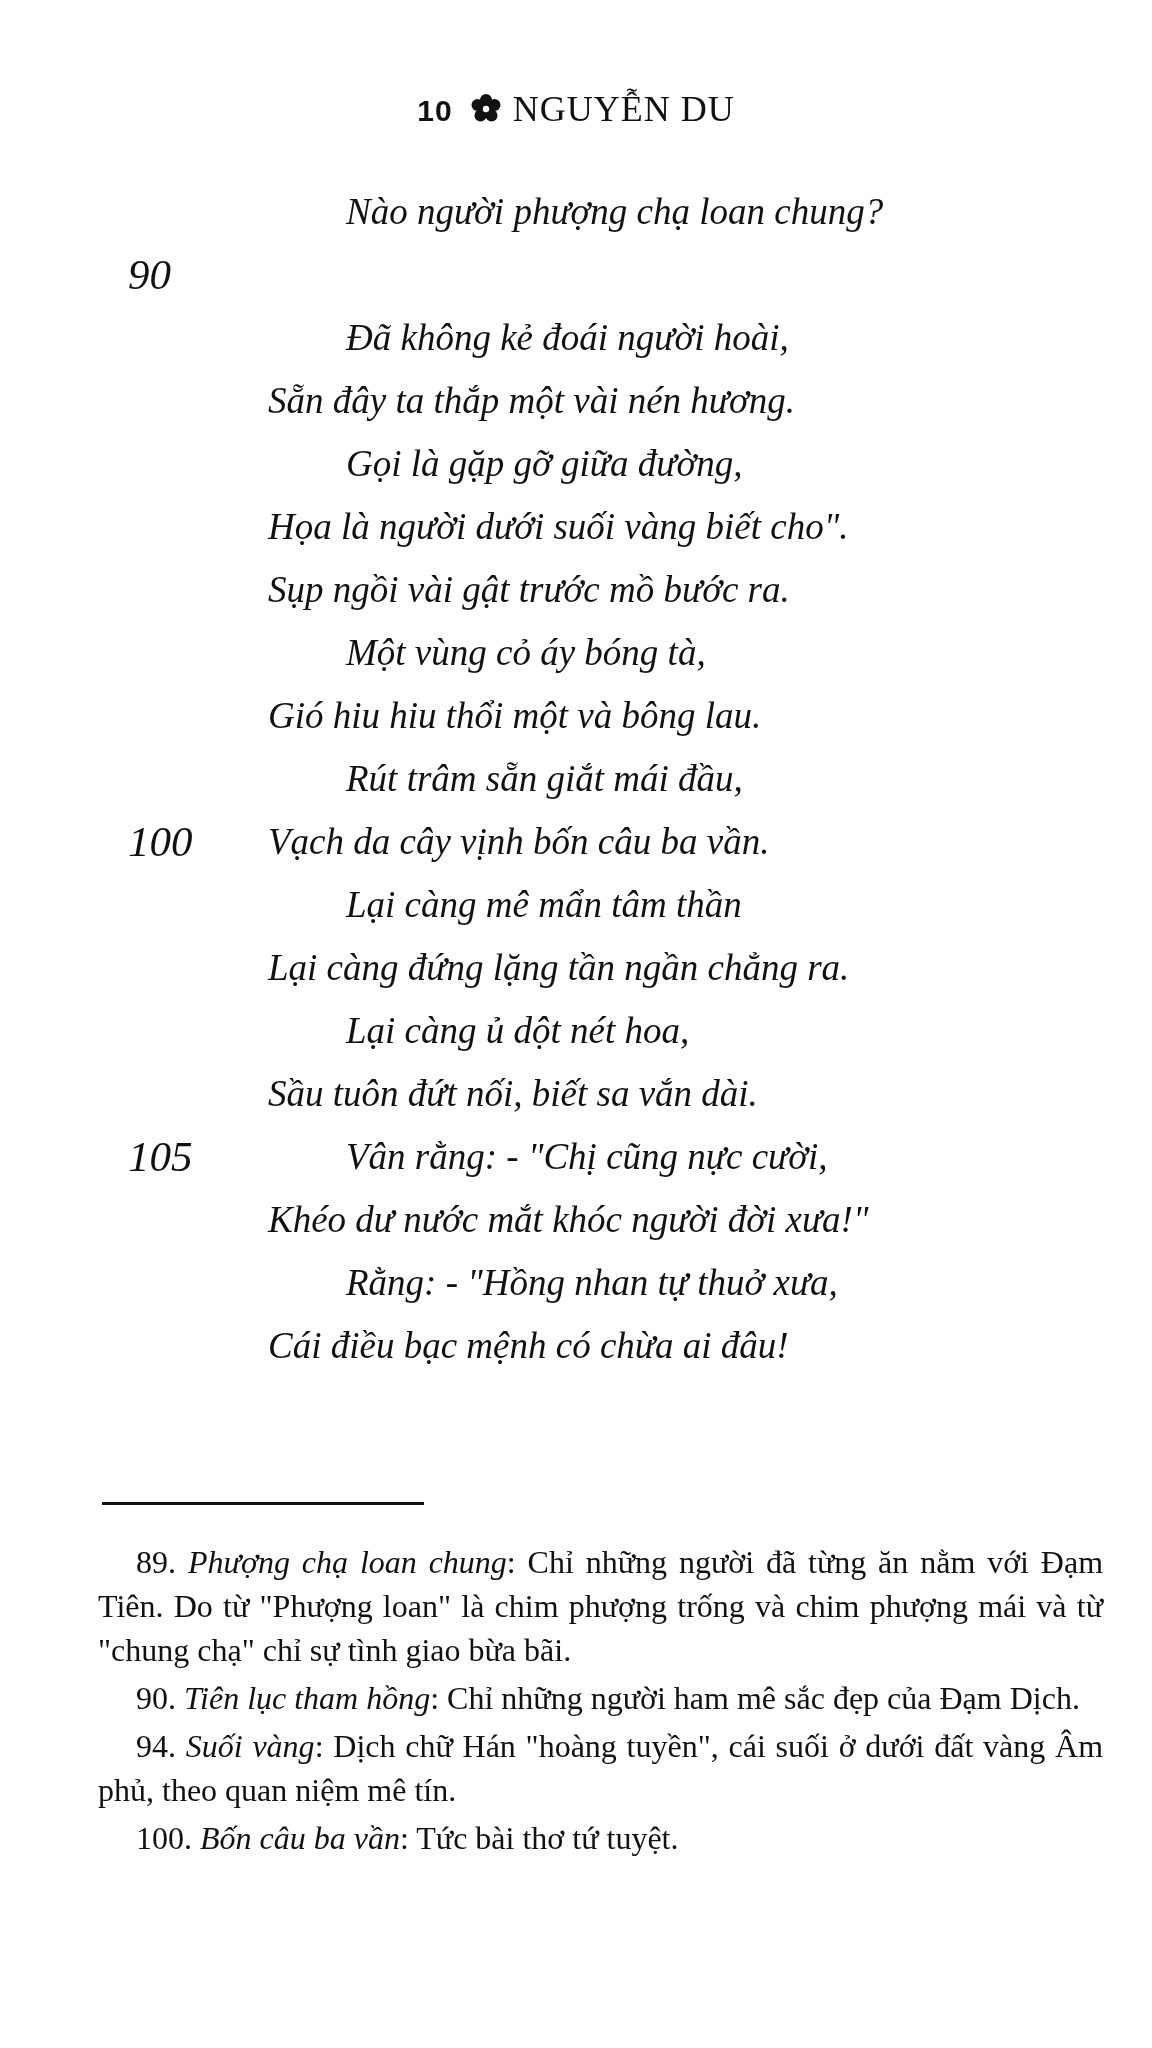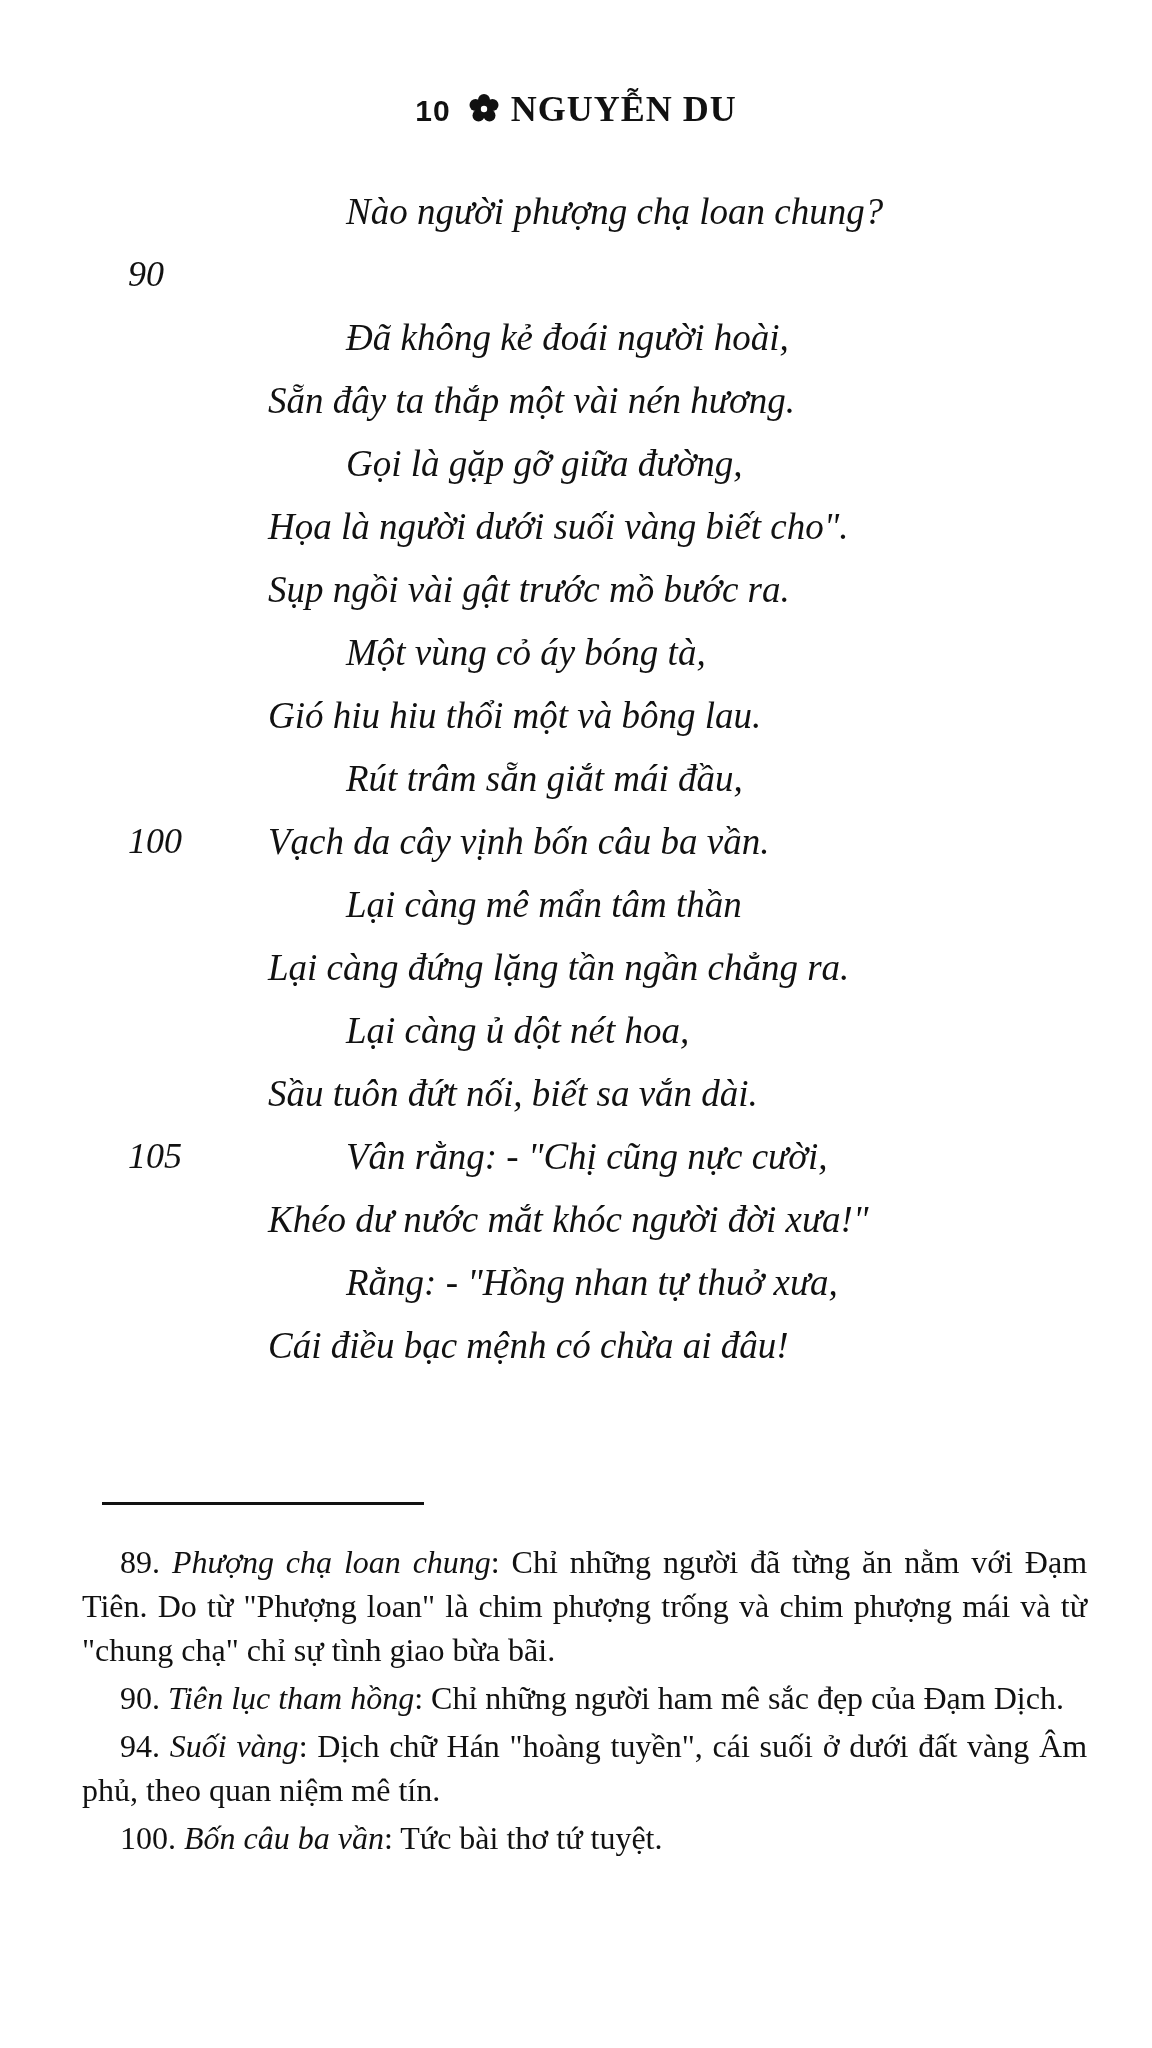--- a/index.html
+++ b/index.html
@@ -7,39 +7,39 @@
     width: 1152px; height: 2048px; position: relative; overflow: hidden;
     color: #111111;
     font-family: "Liberation Serif", "DejaVu Serif", serif;
   }
   .header {
     position: absolute; top: 88px; left: 0; width: 1152px;
     text-align: center; font-size: 34px; letter-spacing: 1px;
   }
   .header .pgnum { font-family: Liberation Sans, sans-serif; font-weight: bold; font-size: 30px; margin-right: 18px; }
   .header .orn { display: inline-block; width: 30px; height: 30px; vertical-align: -3px; margin-right: 12px; }
-  .header .author { font-size: 36px; font-weight: bold; }
+  .header .author { font-size: 36px; }
 
   .poem { position: absolute; top: 180px; left: 0; width: 1152px; }
   .line {
     position: relative; height: 63px; line-height: 63px;
     font-style: italic; font-size: 37px; white-space: nowrap;
   }
   .line .num {
-    position: absolute; left: 128px; top: 0; font-style: italic; font-size: 36px;
+    position: absolute; left: 128px; top: 0; font-style: italic; font-size: 43px;
   }
   .line .text { position: absolute; top: 0; }
   .line.six .text { left: 346px; }
   .line.eight .text { left: 268px; }
 
   .divider {
     position: absolute; top: 1502px; left: 102px; width: 322px; height: 3px; background: #111;
   }
   .notes {
-    position: absolute; top: 1540px; left: 82px; width: 1005px;
+    position: absolute; top: 1540px; left: 98px; width: 1005px;
     font-size: 32px; line-height: 44px; text-align: justify;
   }
   .note { text-indent: 38px; margin: 0 0 4px 0; }
   .note .term { font-style: italic; }
 </style>
 </head>
 <body>
 
 <div class="header">
   <span class="pgnum">10</span><span class="orn"><svg width="30" height="30" viewBox="0 0 30 30">

